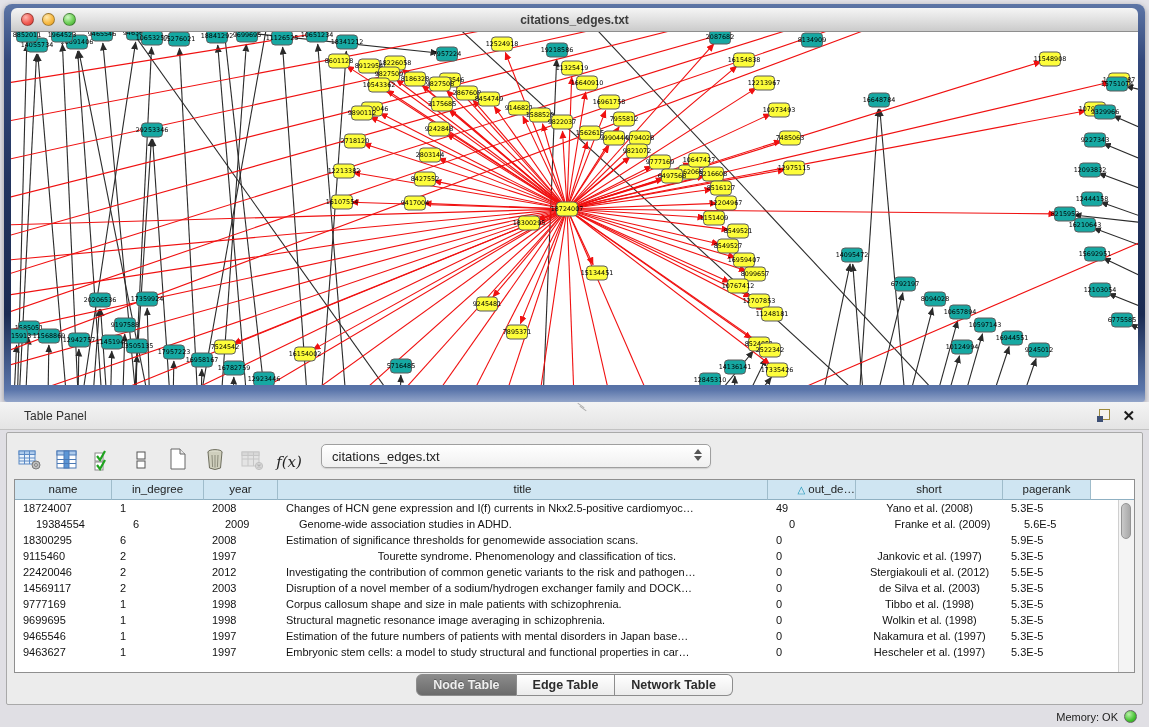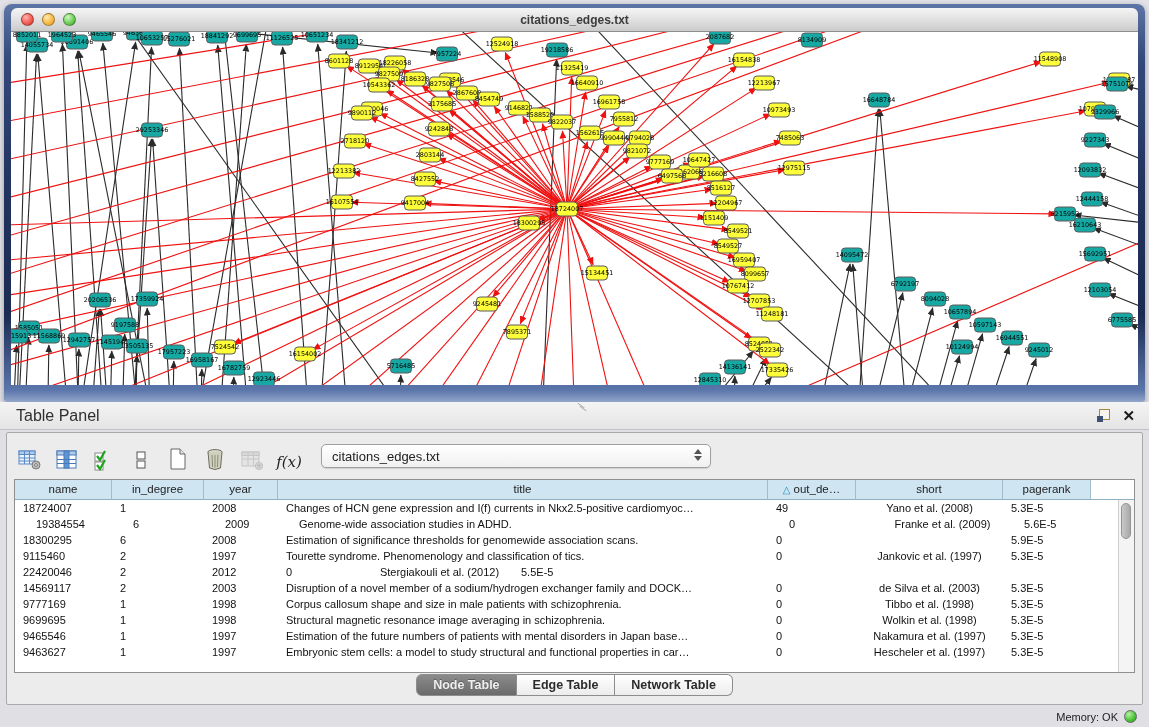--- a/index.html
+++ b/index.html
@@ -42,21 +42,21 @@
   .table-panel{
     position:absolute;left:0;top:402px;width:1149px;height:325px;
     background:#e0dfe4;
   }
   .panel-header{
     position:absolute;left:0;top:0;right:0;height:27px;
     background:linear-gradient(180deg,#f4f4f4,#e4e4e4);
     border-bottom:1px solid #c2c2c2;
     display:flex;align-items:center;
   }
-  .panel-title{font-size:16px;color:#303030;margin-left:16px;}
+  .panel-title{font-size:12px;color:#303030;margin-left:24px;}
   .panel-header-icons{margin-left:auto;display:flex;align-items:center;gap:12px;margin-right:14px;}
   .float-icon{position:relative;width:13px;height:13px;}
   .float-icon .sq1{position:absolute;right:0;top:0;width:9px;height:9px;border:1.5px solid #9d8a3c;background:#f6f4ec;}
   .float-icon .sq2{position:absolute;left:0;bottom:0;width:6px;height:6px;background:#3d4f74;}
   .close-x{font-size:15px;font-weight:bold;color:#1c1c1c;line-height:13px;cursor:default;}
   .splitter{position:absolute;top:3px;left:50%;width:14px;height:6px;opacity:.55;}
   .splitter:before{content:"";position:absolute;left:2px;top:0;width:8px;height:1px;background:#777;transform:rotate(35deg);}
   .splitter:after{content:"";position:absolute;left:4px;top:3px;width:8px;height:1px;background:#777;transform:rotate(35deg);}
 
   .panel-body{
@@ -883,21 +883,21 @@
           </span>
       </span>
     </div>
 
     <div class="grid-wrap">
       <div class="grid-header">
           <div class="th" style="width: 97px;">name</div>
           <div class="th" style="width: 92px;">in_degree</div>
           <div class="th" style="width: 74px;">year</div>
           <div class="th" style="width: 490px;">title</div>
-          <div class="th" style="width: 88px;"><span class="sort">△</span>out_de…</div>
+          <div class="th" style="width: 88px; text-align: right;"><span class="sort">△</span>out_de…</div>
           <div class="th" style="width: 147px;">short</div>
           <div class="th" style="width: 88px;">pagerank</div>
           <div class="th-filler"></div>
         </div>
       <div class="grid-rows">
           <div class="tr">
             <div class="td" style="width: 97px;">18724007</div>
             <div class="td" style="width: 92px;">1</div>
             <div class="td" style="width: 74px;">2008</div>
             <div class="td" style="width: 490px;">Changes of HCN gene expression and I(f) currents in Nkx2.5-positive cardiomyoc…</div>
@@ -920,29 +920,30 @@
             <div class="td" style="width: 74px;">2008</div>
             <div class="td" style="width: 490px;">Estimation of significance thresholds for genomewide association scans.</div>
             <div class="td" style="width: 88px;">0</div>
             <div class="td center" style="width: 147px; margin-top: 44px;">Dudbridge et al. (2008)</div>
             <div class="td" style="width: 88px;">5.9E-5</div>
           </div>
           <div class="tr">
             <div class="td" style="width: 97px;">9115460</div>
             <div class="td" style="width: 92px;">2</div>
             <div class="td" style="width: 74px;">1997</div>
-            <div class="td" style="width: 490px;">Tourette syndrome. Phenomenology and classification of tics.</div>
+            <div class="td" style="width: 490px; text-align: center;">Tourette syndrome. Phenomenology and classification of tics.</div>
             <div class="td" style="width: 88px;">0</div>
             <div class="td center" style="width: 147px;">Jankovic et al. (1997)</div>
             <div class="td" style="width: 88px;">5.3E-5</div>
           </div>
           <div class="tr">
             <div class="td" style="width: 97px;">22420046</div>
             <div class="td" style="width: 92px;">2</div>
             <div class="td" style="width: 74px;">2012</div>
+            <div class="td" style="width: 490px;">Investigating the contribution of common genetic variants to the risk and pathogen…</div>
             <div class="td" style="width: 88px;">0</div>
             <div class="td center" style="width: 147px;">Stergiakouli et al. (2012)</div>
             <div class="td" style="width: 88px;">5.5E-5</div>
           </div>
           <div class="tr">
             <div class="td" style="width: 97px;">14569117</div>
             <div class="td" style="width: 92px;">2</div>
             <div class="td" style="width: 74px;">2003</div>
             <div class="td" style="width: 490px;">Disruption of a novel member of a sodium/hydrogen exchanger family and DOCK…</div>
             <div class="td" style="width: 88px;">0</div>

